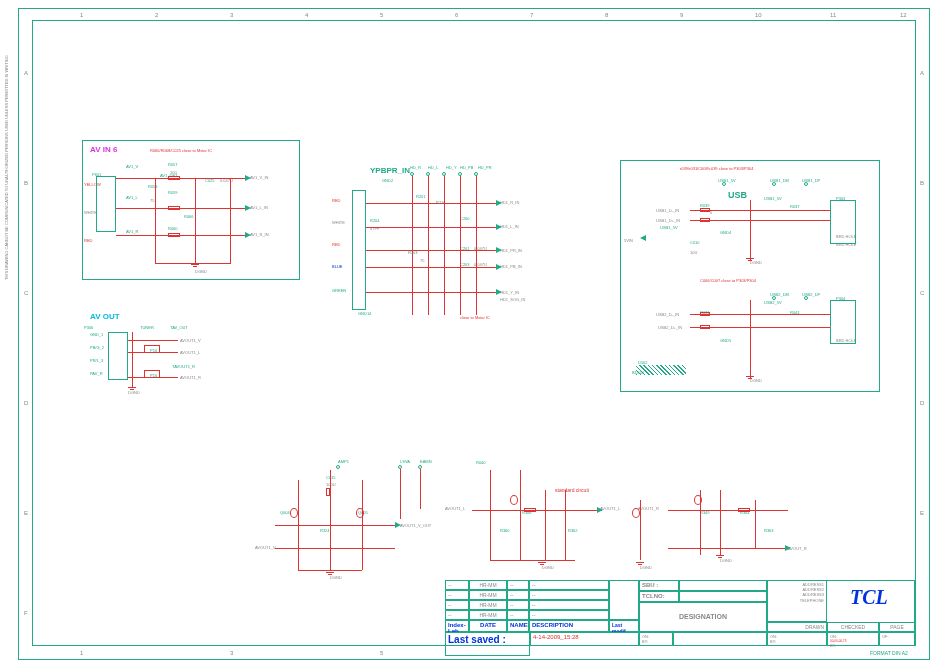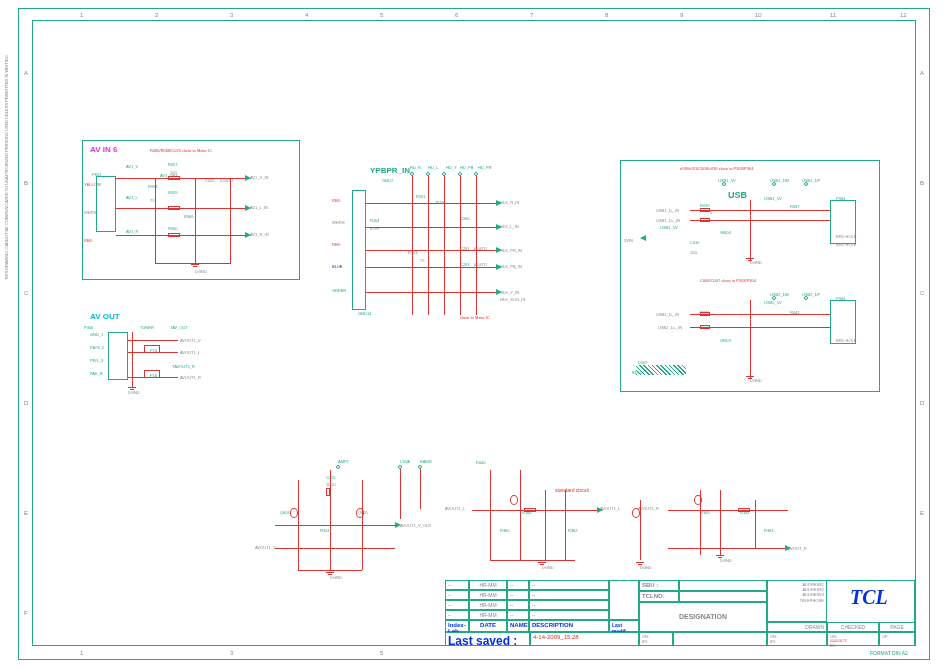--- a/index.html
+++ b/index.html
@@ -336,21 +336,21 @@
 <div class="title-cell" style="left:507px;top:610px;width:22px;height:10px">--</div>
 <div class="title-cell" style="left:529px;top:610px;width:80px;height:10px">--</div>
 <div class="title-cell bold" style="left:445px;top:620px;width:24px;height:12px;color:#03d">Index-Lab</div>
 <div class="title-cell bold" style="left:469px;top:620px;width:38px;height:12px;color:#03d;text-align:center">DATE</div>
 <div class="title-cell bold" style="left:507px;top:620px;width:22px;height:12px;color:#03d">NAME</div>
 <div class="title-cell bold" style="left:529px;top:620px;width:80px;height:12px;color:#03d">DESCRIPTION</div>
 
 <div class="title-cell" style="left:609px;top:580px;width:30px;height:40px"></div>
 <div class="title-cell bold" style="left:609px;top:620px;width:30px;height:12px;color:#03d;font-size:5px">Last modif</div>
 
-<div class="title-cell bold" style="left:445px;top:632px;width:85px;height:14px;color:#03d;font-size:12px">Last saved :</div>
+<div class="title-cell bold" style="left:445px;top:632px;width:85px;height:24px;color:#03d;font-size:10px">Last saved :</div>
 <div class="title-cell" style="left:530px;top:632px;width:109px;height:14px;font-size:6px;color:#d33">4-14-2009_15:28</div>
 
 <div class="title-cell bold" style="left:639px;top:580px;width:40px;height:11px;color:#888">SBU :</div>
 <div class="title-cell" style="left:679px;top:580px;width:88px;height:11px"></div>
 <div class="title-cell bold" style="left:639px;top:591px;width:40px;height:11px;color:#888">TCLNO:</div>
 <div class="title-cell" style="left:679px;top:591px;width:88px;height:11px"></div>
 <div class="title-cell bold" style="left:639px;top:602px;width:128px;height:30px;color:#888;text-align:center;padding-top:10px;font-size:7px">DESIGNATION</div>
 <div class="title-cell" style="left:639px;top:632px;width:34px;height:14px">
   <div style="font-size:4px">ON:</div>
   <div style="font-size:4px">BY:</div>

